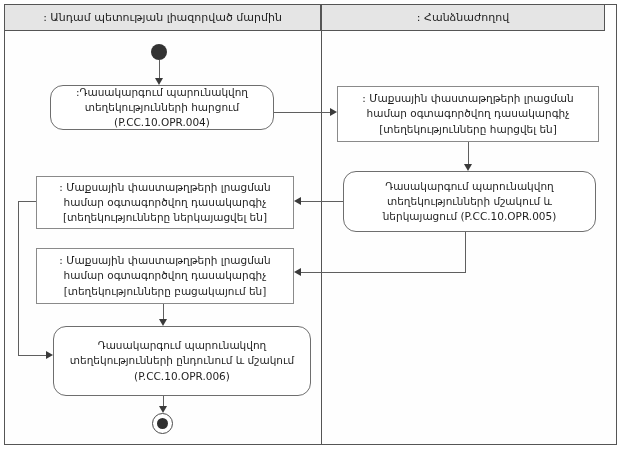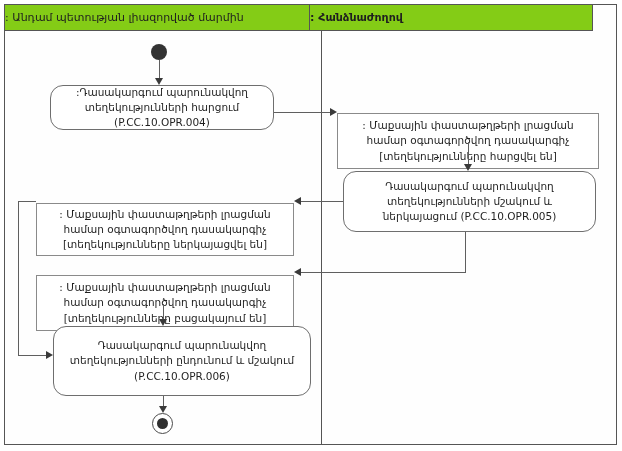--- a/index.html
+++ b/index.html
@@ -5,27 +5,27 @@
   html,body{margin:0;padding:0;background:#ffffff;}
   #stage{
     position:relative;width:622px;height:451px;overflow:hidden;
     font-family:"DejaVu Sans","Liberation Sans",sans-serif;
     color:#1f1f1f;background:#ffffff;
   }
   .frame{position:absolute;left:4px;top:4px;width:613px;height:441px;
     border:1px solid #555;box-sizing:border-box;background:#fefefe;}
   .lane-divider{position:absolute;left:321px;top:4px;width:1px;height:441px;background:#555;}
   .lane-header{position:absolute;top:4px;height:27px;border:1px solid #555;
-    box-sizing:border-box;display:flex;align-items:center;
-    font-size:11px;background:#84cc16;}
+    box-sizing:border-box;display:flex;align-items:center;justify-content:center;
+    font-size:11px;background:#e5e5e5;}
   .node{position:absolute;display:flex;align-items:center;justify-content:center;
     text-align:center;font-size:10.5px;line-height:1.45;box-sizing:border-box;
     padding:2px 12px;background:#ffffff;}
   .action{border:1px solid #6e6e6e;border-radius:13px;}
-  .object{border:1px solid #8a8a8a;margin-top:27px;}
+  .object{border:1px solid #8a8a8a;}
   .hline,.vline{position:absolute;background:#5f5f5f;}
   .hline{height:1px;}
   .vline{width:1px;}
   .ar{position:absolute;width:0;height:0;}
   .ar-r{border-top:4px solid transparent;border-bottom:4px solid transparent;border-left:7px solid #3a3a3a;}
   .ar-l{border-top:4px solid transparent;border-bottom:4px solid transparent;border-right:7px solid #3a3a3a;}
   .ar-d{border-left:4px solid transparent;border-right:4px solid transparent;border-top:7px solid #3a3a3a;}
   .start-node{position:absolute;left:151px;top:44px;width:16px;height:16px;
     border-radius:50%;background:#333;}
   .final-node{position:absolute;left:152px;top:413px;width:21px;height:21px;
@@ -37,21 +37,21 @@
 <body>
 
 <div id="stage">
 
   <div class="frame"></div>
   <div class="lane-divider"></div>
 
   <div class="lane-header" style="left:4px;width:317px;">
     <span>: Անդամ պետության լիազորված մարմին</span>
   </div>
-  <div class="lane-header" style="left:309px;width:284px;font-weight:bold;">
+  <div class="lane-header" style="left:321px;width:284px;">
     <span>: Հանձնաժողով</span>
   </div>
 
   <div class="start-node"></div>
 
   <div class="vline" style="left:159px;top:60px;height:19px;"></div>
   <div class="ar ar-d" style="left:155px;top:78px;"></div>
 
   <div class="node action" style="left:50px;top:85px;width:224px;height:45px;">:Դասակարգում պարունակվող տեղեկությունների հարցում (P.CC.10.OPR.004)</div>
 

